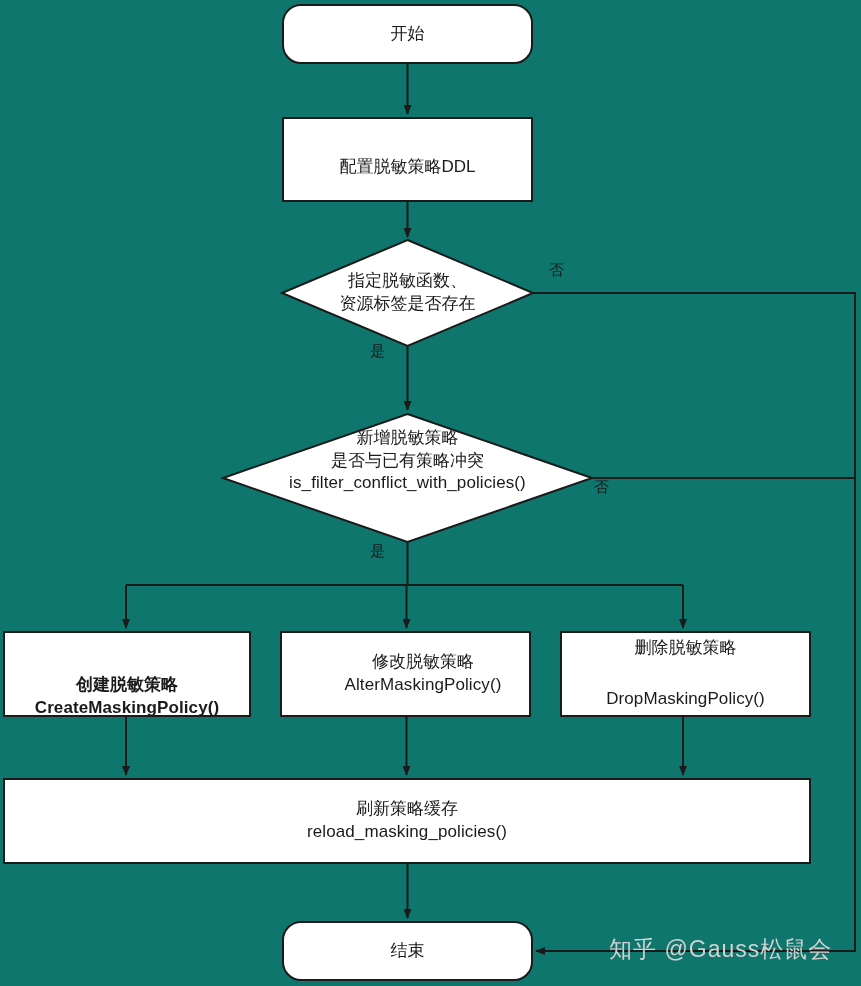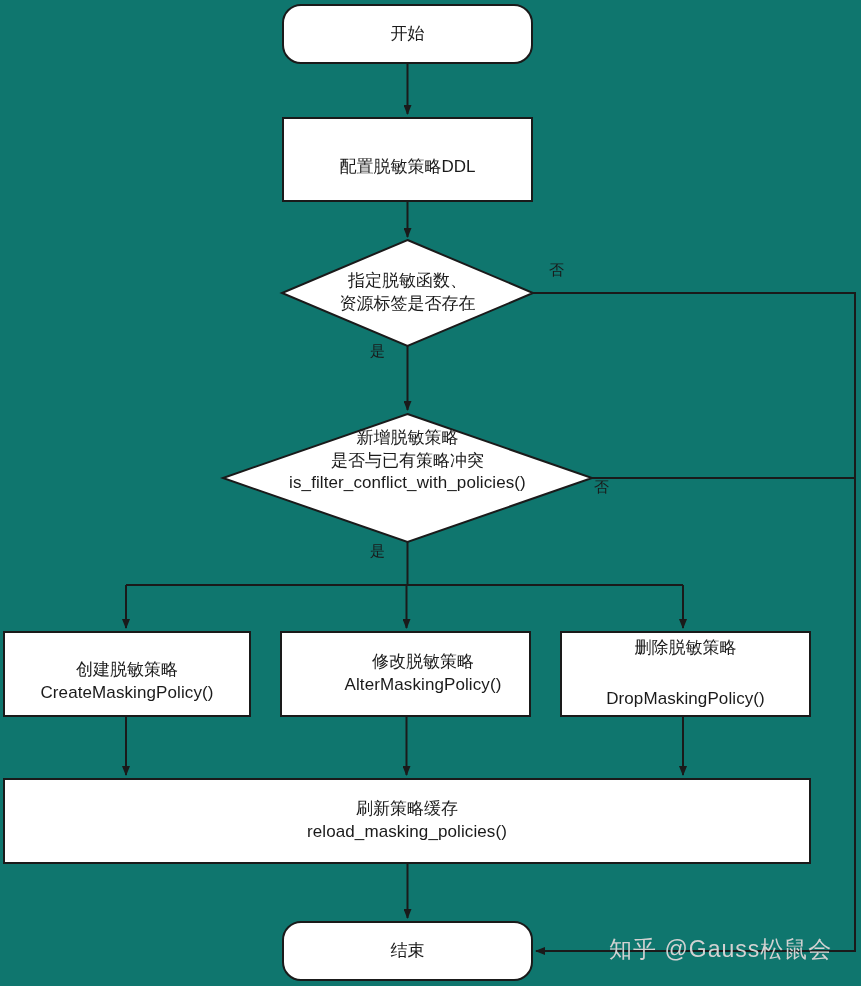--- a/index.html
+++ b/index.html
@@ -114,21 +114,21 @@
     <span class="t-cn">指定脱敏函数、</span>
     <span class="t-cn">资源标签是否存在</span>
   </div>
 
   <div class="node-label" style="left:223px; top:410px; width:369px; height:102px;">
     <span class="t-cn">新增脱敏策略</span>
     <span class="t-cn">是否与已有策略冲突</span>
     <span class="t-code">is_filter_conflict_with_policies()</span>
   </div>
 
-  <div class="node-label" style="left:4px; top:640px; width:246px; height:84px;">
+  <div class="node-label" style="left:4px; top:655px; width:246px; height:84px;font-weight:bold;">
     <span class="t-cn">创建脱敏策略</span>
     <span class="t-code">CreateMaskingPolicy()</span>
   </div>
 
   <div class="node-label" style="left:281px; top:632px; width:284px; height:84px;">
     <span class="t-cn">修改脱敏策略</span>
     <span class="t-code">AlterMaskingPolicy()</span>
   </div>
 
   <div class="node-label" style="left:561px; top:632px; width:249px; height:84px;gap:28px;">

